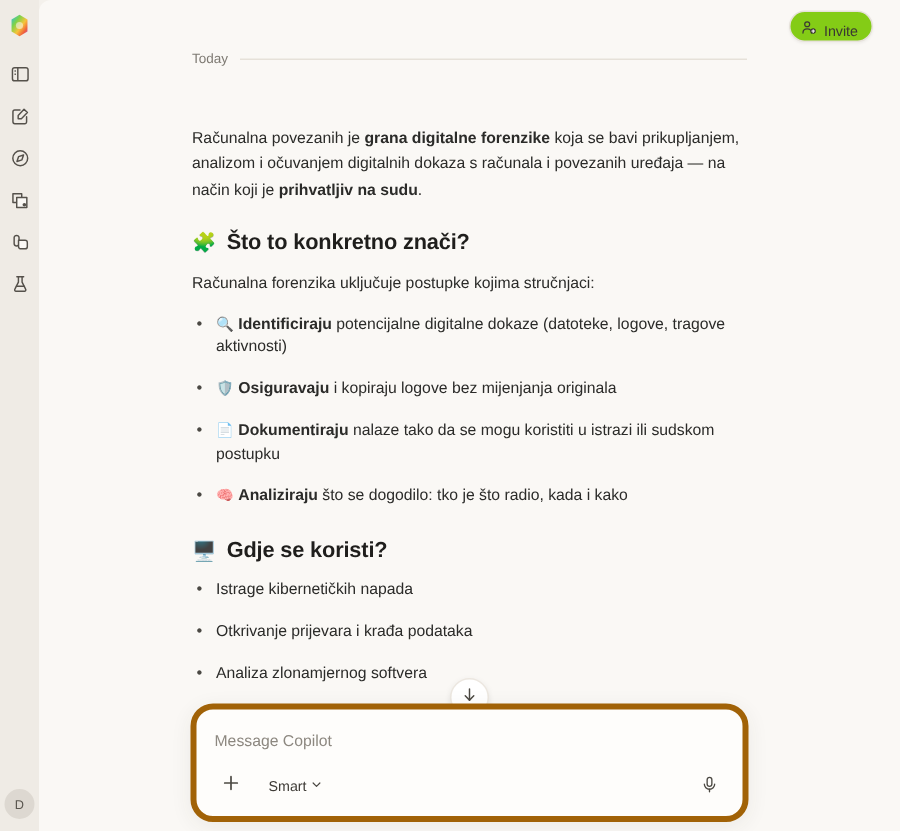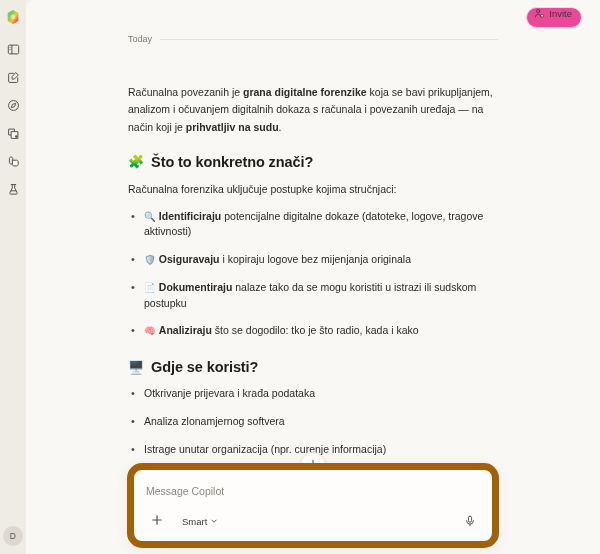--- a/index.html
+++ b/index.html
@@ -82,23 +82,23 @@
     display: flex;
     justify-content: flex-end;
     align-items: center;
     padding-right: 18px;
     z-index: 4;
     pointer-events: none;
   }
   #invite-btn {
     pointer-events: auto;
     display: flex;
-    align-items: flex-start;
+    align-items: flex-end;
     gap: 4px;
-    background: #ec4899;
+    background: #84cc16;
     border: 1px solid #e7e2db;
     border-radius: 14px;
     height: 21px;
     padding: 0 9px 0 7px;
     font-size: 9.5px;
     color: #3a3733;
     cursor: pointer;
     box-shadow: 0 1px 2px rgba(0,0,0,.05);
   }
 
@@ -218,21 +218,21 @@
   }
 
   
   #composer {
     position: absolute;
     left: 50%;
     transform: translateX(-50%);
     bottom: 6px;
     width: 372px;
     background: #fefdfb;
-    border: 7px solid #a16207;
+    border: 4px solid #a16207;
     border-radius: 15px;
     box-shadow: 0 3px 14px rgba(60,50,40,.07);
     padding: 11px 12px 9px 12px;
     z-index: 9;
   }
   #msg-input {
     width: 100%;
     border: none;
     outline: none;
     background: transparent;
@@ -386,20 +386,21 @@
             <li><span class="emo">🔍</span><b>Identificiraju</b><span> potencijalne digitalne dokaze (datoteke, logove, tragove aktivnosti)</span></li>
             <li><span class="emo">🛡️</span><b>Osiguravaju</b><span> i kopiraju logove bez mijenjanja originala</span></li>
             <li><span class="emo">📄</span><b>Dokumentiraju</b><span> nalaze tako da se mogu koristiti u istrazi ili sudskom postupku</span></li>
             <li><span class="emo">🧠</span><b>Analiziraju</b><span> što se dogodilo: tko je što radio, kada i kako</span></li>
           </ul>
           <h2 class="section">
             <span class="emo">🖥️</span>
             <span>Gdje se koristi?</span>
           </h2>
           <ul class="blist">
+            <li><span>Istrage kibernetičkih napada</span></li>
             <li><span>Otkrivanje prijevara i krađa podataka</span></li>
             <li><span>Analiza zlonamjernog softvera</span></li>
             <li><span>Istrage unutar organizacija (npr. curenje informacija)</span></li>
             <li><span>Policijske i sudske istrage</span></li>
           </ul>
         </div>
 
     </div>
   </div>
 

